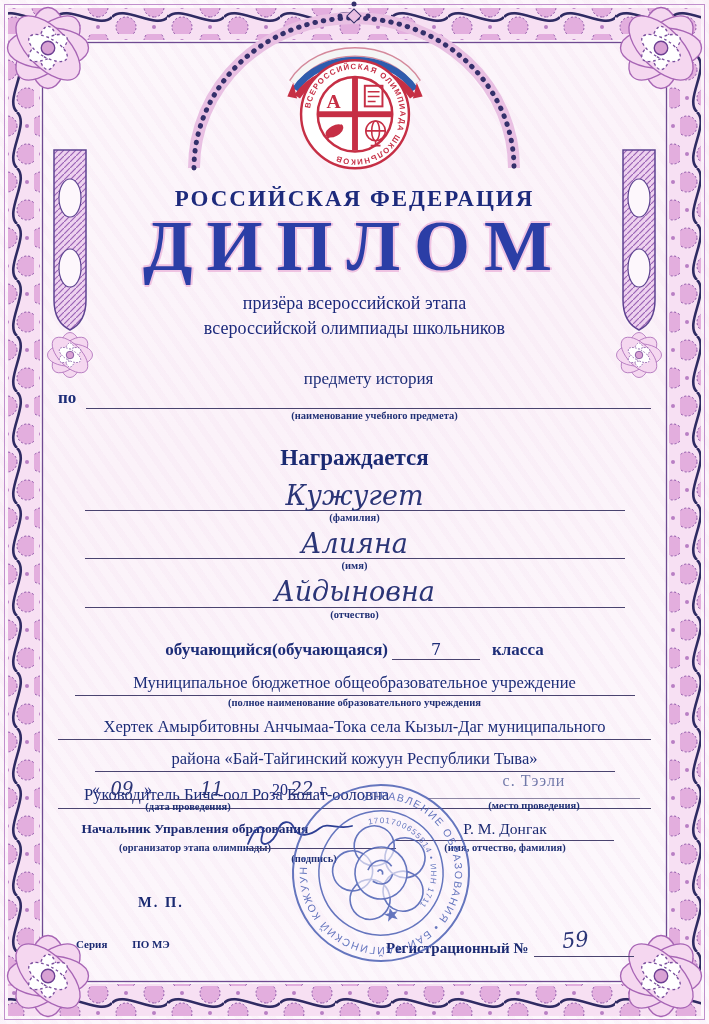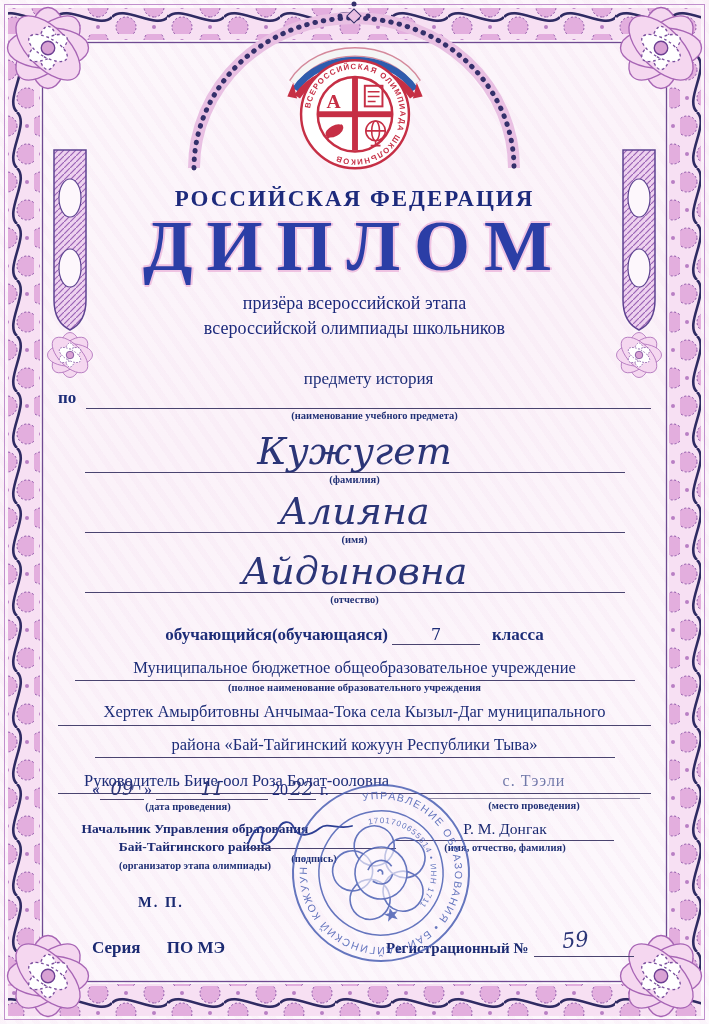--- a/index.html
+++ b/index.html
@@ -24,21 +24,21 @@
   }
   .subtitle{text-align:center;font-size:18px;color:#1d2a7c;line-height:1.35;}
   .subject-row{display:flex;align-items:flex-end;margin-top:29px;font-size:17px;}
   .subject-prefix{font-weight:bold;padding-right:10px;padding-bottom:1px;}
   .fill-line{flex:1;border-bottom:1.6px solid #4a4470;text-align:center;padding-bottom:19px;}
   .caption{font-size:10.5px;font-weight:bold;color:#203075;text-align:center;margin-top:1px;}
   .caption.indent{padding-left:40px;}
   .award{margin-top:24px;text-align:center;font-weight:bold;font-size:23px;color:#1b2a72;}
   .hw{font-family:"DejaVu Serif",serif;font-style:italic;color:#2b3577;}
   .write-line{width:540px;margin:0 auto;border-bottom:1.6px solid #4a4470;text-align:center;
-    font-size:38px;line-height:1.08;padding-bottom:0;}
+    font-size:27px;line-height:1.08;padding-bottom:0;}
   .name-block{margin-top:10px;}
   .grade-row{margin-top:20px;display:flex;justify-content:center;align-items:flex-start;font-size:17px;}
   .grade-label{font-weight:bold;}
   .grade-line{width:88px;border-bottom:1.6px solid #4a4470;text-align:center;font-size:16px;
     font-family:"DejaVu Serif",serif;margin:0 4px;}
   .grade-suffix{font-weight:bold;margin-left:8px;}
   .school-line{border-bottom:1.6px solid #4a4470;text-align:center;font-size:16.5px;line-height:1.35;padding-bottom:1px;}
   .w560{width:560px;margin-left:auto;margin-right:auto;}
   .w520{width:520px;margin-left:auto;margin-right:auto;}
   .mt12{margin-top:12px;} .mt8{margin-top:8px;} .mt6{margin-top:6px;}
@@ -53,21 +53,21 @@
   .yy-line{width:28px;border-bottom:1.4px solid #4a4470;text-align:center;font-size:18px;}
   .date-caption{left:128px;top:800px;width:120px;}
   .place-block{left:428px;top:772px;width:212px;}
   .place-line{border-bottom:1.4px solid #4a4470;text-align:center;font-size:16px;opacity:0.62;letter-spacing:1px;padding-bottom:8px;}
   .officials{left:56px;top:820px;width:278px;text-align:center;font-weight:bold;font-size:13.5px;line-height:1.32;color:#1b2a72;}
   .sign-line{left:248px;top:832px;width:148px;height:16px;border-bottom:1.4px solid #4a4470;}
   .sign-caption{left:254px;top:852px;width:120px;}
   .signer-block{left:396px;top:820px;width:218px;}
   .signer-name{border-bottom:1.4px solid #4a4470;text-align:center;font-size:15.5px;padding-bottom:2px;color:#1b2a72;}
   .mp{left:138px;top:894px;font-weight:bold;font-size:14.5px;letter-spacing:2px;color:#1b2a72;}
-  .series-row{left:92px;top:938px;font-weight:bold;font-size:17px;color:#1b2a72;}
+  .series-row{left:76px;top:938px;font-weight:bold;font-size:11px;color:#1b2a72;}
   .series-row .val{margin-left:22px;}
   .reg-row{left:386px;top:940px;display:flex;align-items:flex-end;font-weight:bold;font-size:15px;color:#1b2a72;}
   .reg-line{position:relative;width:100px;border-bottom:1.4px solid #4a4470;height:16px;margin-left:6px;font-weight:normal;}
   .reg-line .hw-num{position:absolute;left:28px;top:-12px;font-size:21px;transform:rotate(-6deg);}
   .stamp-svg{left:286px;top:778px;opacity:0.85;}
   .sig-svg{left:244px;top:816px;}
 </style>
 </head>
 <body>
 
@@ -187,20 +187,21 @@
     <div class="title">ДИПЛОМ</div>
     <div class="subtitle" style="margin-top:8px;">призёра всероссийской этапа</div>
     <div class="subtitle">всероссийской олимпиады школьников</div>
 
     <div class="subject-row">
       <span class="subject-prefix">по</span>
       <span class="fill-line">предмету история</span>
     </div>
     <div class="caption indent">(наименование учебного предмета)</div>
 
+    <div class="award">Награждается</div>
 
     <div class="name-block">
       <div class="write-line hw">Кужугет</div>
       <div class="caption">(фамилия)</div>
     </div>
     <div class="name-block mt6">
       <div class="write-line hw">Алияна</div>
       <div class="caption">(имя)</div>
     </div>
     <div class="name-block mt6">
@@ -234,21 +235,20 @@
   </div>
   <div class="abs caption date-caption">(дата проведения)</div>
 
   <div class="abs place-block">
     <div class="place-line">с. Тээли</div>
     <div class="caption">(место проведения)</div>
   </div>
 
   <div class="abs officials">
     <div>Начальник Управления образования</div>
-    <div>Бай-Тайгинского района</div>
     <div class="caption" style="margin-top:3px;">(организатор этапа олимпиады)</div>
   </div>
 
   <div class="abs sign-line"></div>
   <div class="abs caption sign-caption">(подпись)</div>
 
   <div class="abs signer-block">
     <div class="signer-name">Р. М. Донгак</div>
     <div class="caption">(имя, отчество, фамилия)</div>
   </div>

